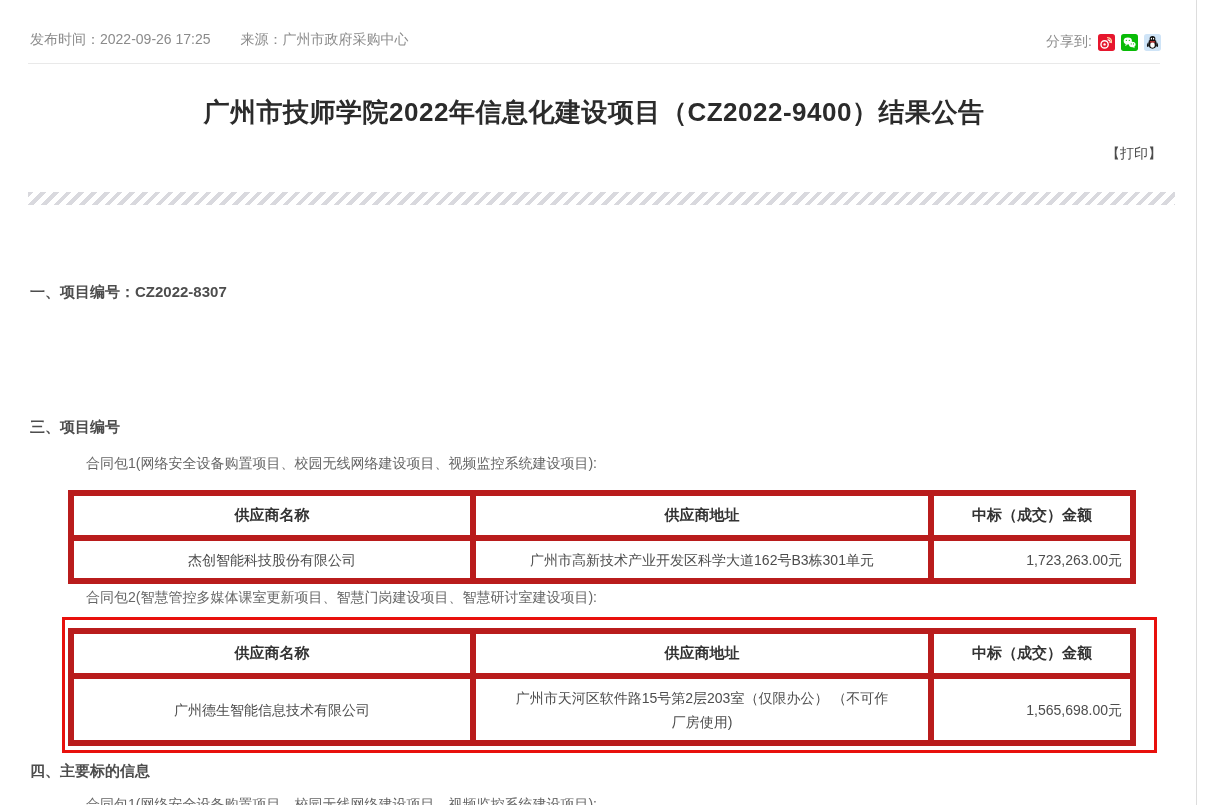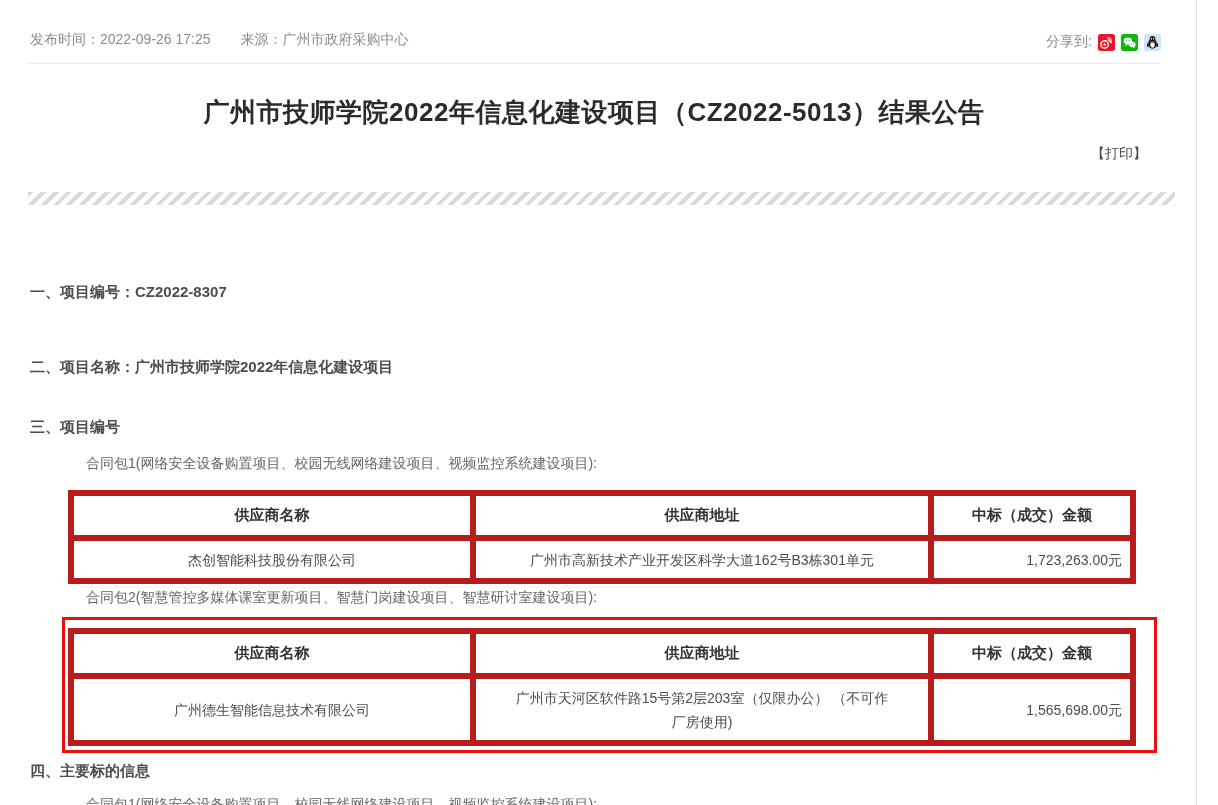--- a/index.html
+++ b/index.html
@@ -57,21 +57,21 @@
     left: 28px; top: 95px;
     width: 1132px;
     text-align: center;
     font-size: 26px;
     font-weight: bold;
     color: #2b2b2b;
     letter-spacing: 0.5px;
   }
   .print-btn {
     position: absolute;
-    top: 145px; right: 71px;
+    top: 145px; right: 56px;
     font-size: 14px;
     color: #4c4c4c;
     cursor: pointer;
   }
   .hatch-divider {
     position: absolute;
     left: 28px; top: 192px;
     width: 1147px; height: 13px;
     background: repeating-linear-gradient(
       135deg,
@@ -199,28 +199,27 @@
         <ellipse cx="9" cy="4.4" rx="0.6" ry="0.8" fill="#fff"></ellipse>
         <rect x="5.4" y="6.9" width="5.2" height="1.2" rx="0.6" fill="#e23d3d"></rect>
         <path d="M3.6 8 q-1.4 2.6 -0.6 4 q0.8 0.6 1.6 -1" fill="#111"></path>
         <path d="M12.4 8 q1.4 2.6 0.6 4 q-0.8 0.6 -1.6 -1" fill="#111"></path>
       </svg>
     </span>
   </div>
 
   <div class="top-divider"></div>
 
-  <h1 class="page-title">广州市技师学院2022年信息化建设项目（CZ2022-5013）结果公告</h1>
+  <h1 class="page-title">广州市技师学院2022年信息化建设项目（CZ2022-9400）结果公告</h1>
 
   <span class="print-btn">【打印】</span>
 
   <div class="hatch-divider"></div>
 
   <div class="sec sec1">一、项目编号：CZ2022-8307</div>
-  <div class="sec sec2">二、项目名称：广州市技师学院2022年信息化建设项目</div>
   <div class="sec sec3">三、项目编号</div>
 
   <div class="pkg-intro pkg1-intro">合同包1(网络安全设备购置项目、校园无线网络建设项目、视频监控系统建设项目):</div>
   <table class="result table1">
     <colgroup>
         <col class="c1">
         <col class="c2">
         <col class="c3">
       </colgroup>
     <thead>

